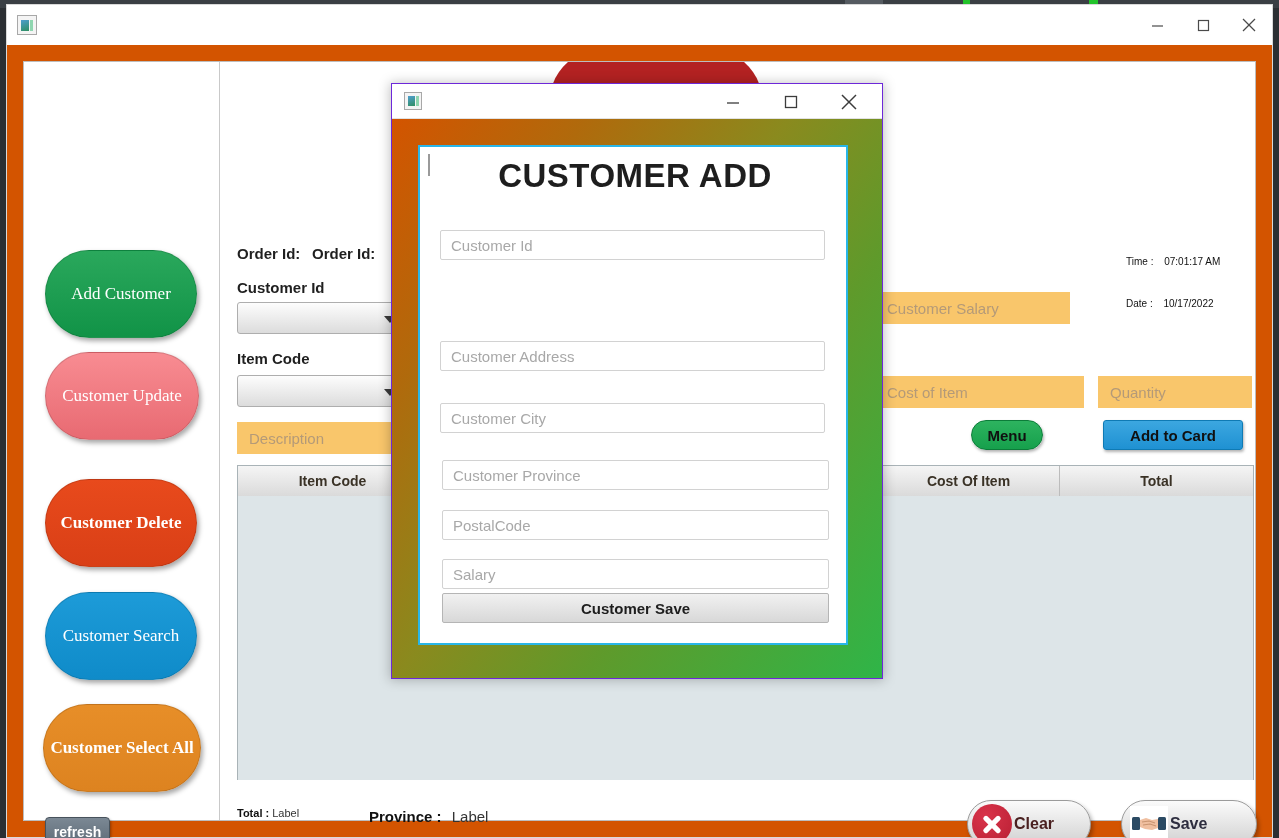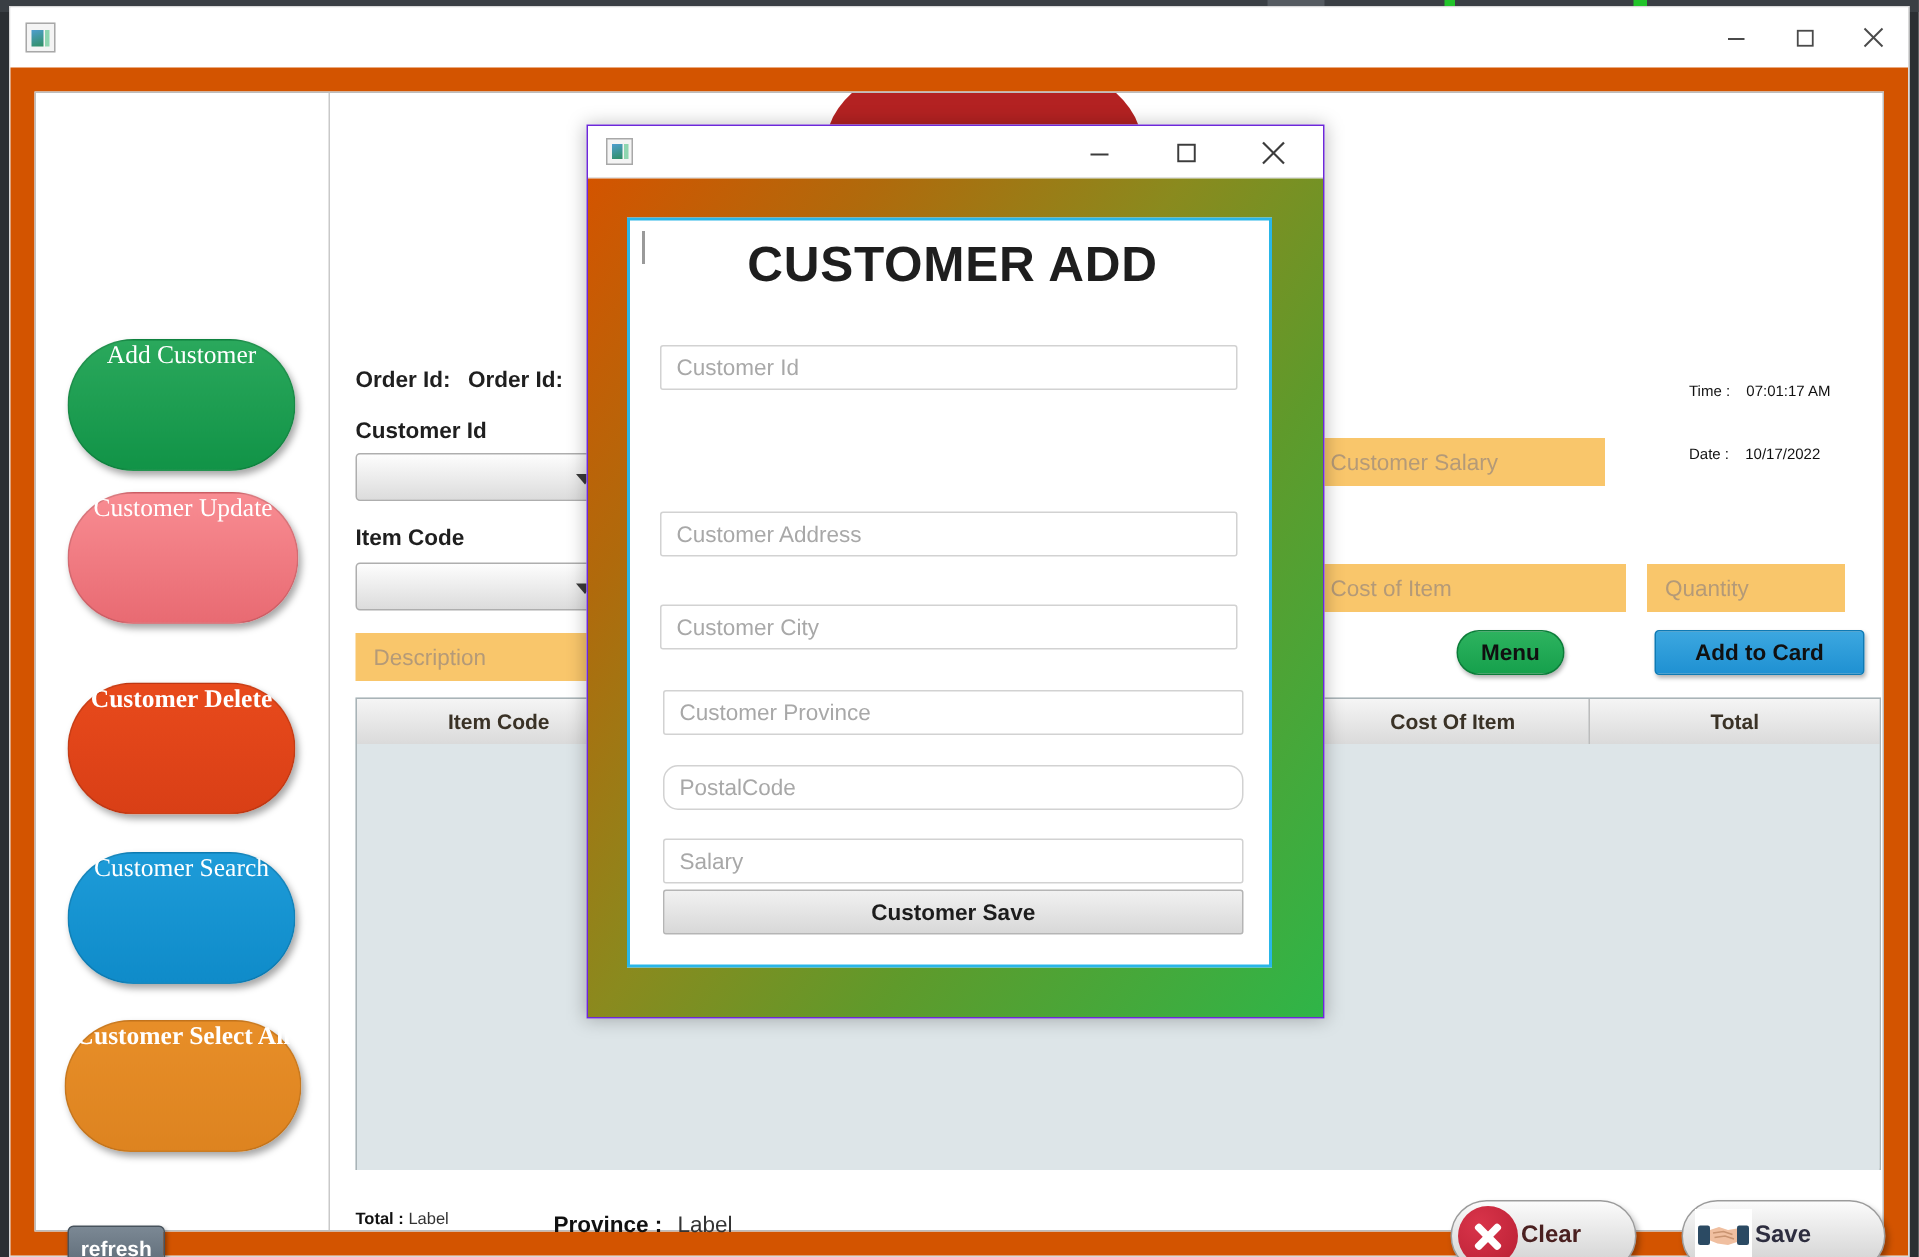--- a/index.html
+++ b/index.html
@@ -60,24 +60,25 @@
     position: absolute; left: 0; top: 0; width: 196px; height: 100%;
     border-right: 1px solid #c9c9c9; background: #fff;
   }
   .pill-btn {
     position: absolute; left: 21px;
     width: 152px; height: 88px;
     border-radius: 44px;
     color: #fff;
     font-family: "Liberation Serif", serif;
     font-size: 17px;
-    display: flex; justify-content: center;
+    display: flex; align-items: center; justify-content: center;
     text-align: center;
     box-shadow: 2px 3px 5px rgba(0,0,0,.35);
     border: 1px solid rgba(0,0,0,.12);
+    margin-top: 24px;
   }
   #btn-add-customer { top: 164px; background: linear-gradient(180deg,#2aa85c,#119347); }
   #btn-customer-update { top: 266px; width: 154px; background: linear-gradient(180deg,#f88c92,#e86a72); }
   #btn-customer-delete { top: 393px; width: 152px; background: linear-gradient(180deg,#e84a1c,#d93f16); font-weight: bold; }
   #btn-customer-search { top: 506px; width: 152px; background: linear-gradient(180deg,#1d9bd8,#0f8bc9); }
   #btn-customer-select-all { top: 618px; left: 19px; width: 158px; background: linear-gradient(180deg,#e78e28,#dd8320); font-weight: bold; }
   #btn-refresh {
     position: absolute; left: 21px; top: 755px;
     width: 65px; height: 30px; border-radius: 4px;
     background: linear-gradient(180deg,#7b8894,#5d6a76);
@@ -129,21 +130,21 @@
   #combo-item-code { left: 16px; top: 313px; }
 
   .orange-field {
     position: absolute; height: 32px; background: #f9c66b;
     color: #b49a78; font-size: 15px;
     display: flex; align-items: center; padding-left: 12px;
   }
   #fld-description { left: 16px; top: 360px; width: 331px; }
   #fld-customer-salary { left: 654px; top: 230px; width: 195px; }
   #fld-cost-of-item { left: 654px; top: 314px; width: 209px; }
-  #fld-quantity { left: 877px; top: 314px; width: 132px; }
+  #fld-quantity { left: 877px; top: 314px; width: 154px; }
 
   #time-row, #date-row {
     position: absolute; font-weight: normal; font-size: 10px; color: #111; margin-left: 32px;
   }
   #time-row { left: 873px; top: 194px; }
   #date-row { left: 873px; top: 236px; }
   #time-row .val, #date-row .val { margin-left: 8px; }
 
   #btn-menu {
     position: absolute; left: 750px; top: 358px; width: 72px; height: 30px;
@@ -255,21 +256,21 @@
     position: absolute; height: 30px;
     border: 1px solid #d2d2d2; border-radius: 2px; background: #fff;
     color: #a8a8a8; font-size: 15px;
     display: flex; align-items: center; padding-left: 10px;
   }
   #in-customer-id       { left: 20px; top: 83px; width: 385px; }
   #in-customer-name     { left: 20px; top: 137px; width: 385px; }
   #in-customer-address   { left: 20px; top: 194px; width: 385px; }
   #in-customer-city      { left: 20px; top: 256px; width: 385px; }
   #in-customer-province  { left: 22px; top: 313px; width: 387px; }
-  #in-postal-code        { left: 22px; top: 363px; width: 387px; border-radius: 10px; }
+  #in-postal-code        { left: 22px; top: 363px; width: 387px; }
   #in-salary             { left: 22px; top: 412px; width: 387px; }
   #btn-customer-save {
     position: absolute; left: 22px; top: 446px; width: 387px; height: 30px;
     background: linear-gradient(180deg,#f1f1f1,#d8d8d8);
     border: 1px solid #b5b5b5; border-radius: 2px;
     font-weight: bold; font-size: 15px; color: #1d1d1d;
     display: flex; align-items: center; justify-content: center;
   }
 </style>
 </head>

